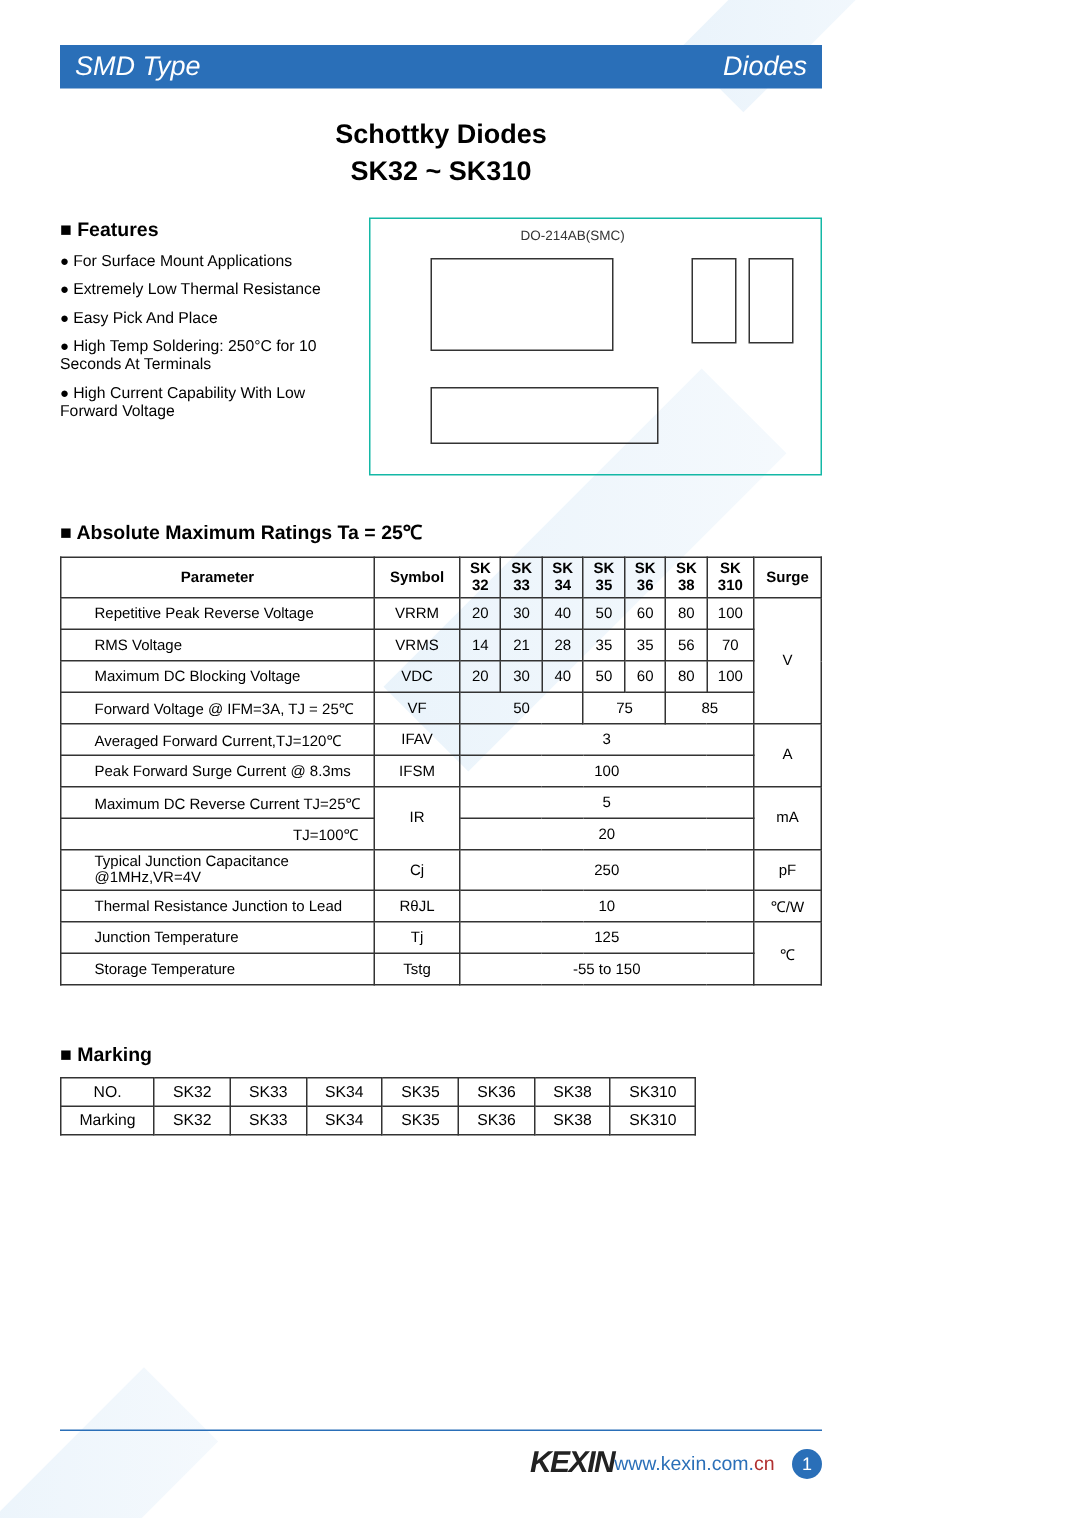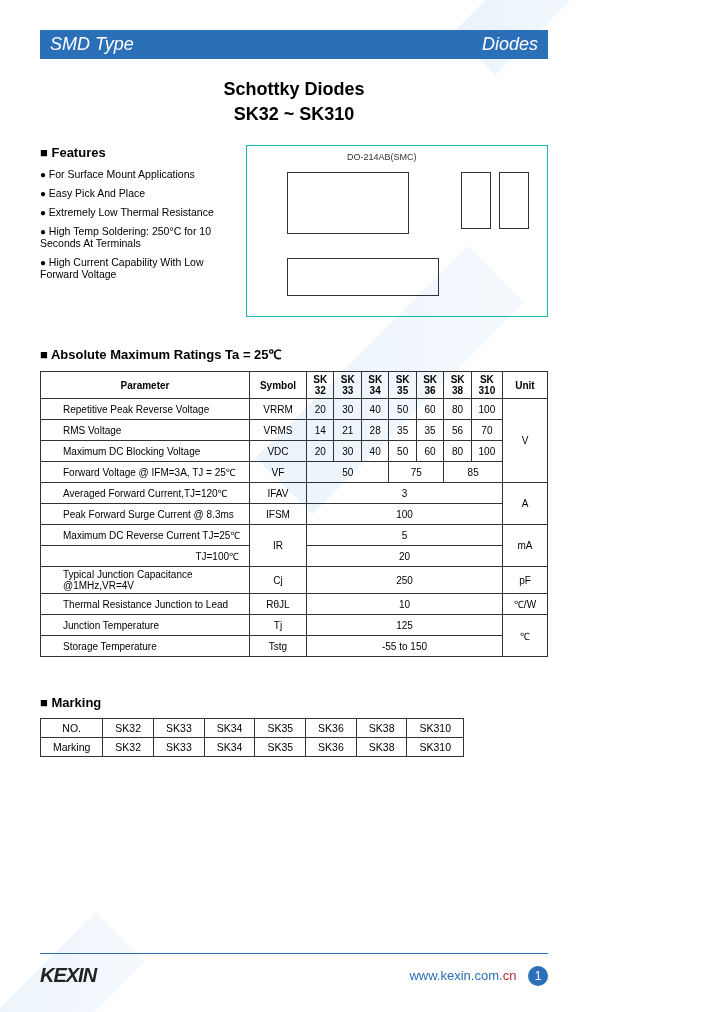--- a/index.html
+++ b/index.html
@@ -151,21 +151,21 @@
     text-align: center;
   }
   .footer {
     position: absolute;
     bottom: 25px;
     left: 40px;
     right: 40px;
     border-top: 1px solid #2a6fb8;
     padding-top: 10px;
     display: flex;
-    justify-content: space-between;
+    justify-content: flex-end;
     align-items: center;
   }
   .logo {
     font-size: 20px;
     font-weight: bold;
     font-style: italic;
     letter-spacing: -1px;
     color: #222;
   }
   .url {
@@ -205,22 +205,22 @@
   <div class="title-block">
     <h1>Schottky Diodes</h1>
     <h1>SK32 ~ SK310</h1>
   </div>
 
   <div class="top-row">
     <div class="features">
       <div class="features-heading">Features</div>
       <ul>
         <li>For Surface Mount Applications</li>
+        <li>Extremely Low Thermal Resistance</li>
         <li>Easy Pick And Place</li>
-        <li>Extremely Low Thermal Resistance</li>
         <li>High Temp Soldering: 250°C for 10 Seconds At Terminals</li>
         <li>High Current Capability With Low Forward Voltage</li>
       </ul>
     </div>
     <div class="pkg-box">
       <div class="pkg-label-top">DO-214AB(SMC)</div>
       <div class="pkg-rect1"></div>
       <div class="pkg-rect2"></div>
       <div class="pkg-rect3"></div>
       <div class="pkg-rect4"></div>
@@ -233,21 +233,21 @@
         <tr>
       <th style="width:200px">Parameter</th>
       <th style="width:48px">Symbol</th>
       <th>SK 32</th>
       <th>SK 33</th>
       <th>SK 34</th>
       <th>SK 35</th>
       <th>SK 36</th>
       <th>SK 38</th>
       <th>SK 310</th>
-      <th style="width:36px">Unit</th>
+      <th style="width:36px">Surge</th>
     </tr>
     <tr>
       <td class="param">Repetitive Peak Reverse Voltage</td>
       <td>VRRM</td>
       <td>20</td>
           <td>30</td>
           <td>40</td>
           <td>50</td>
           <td>60</td>
           <td>80</td>

